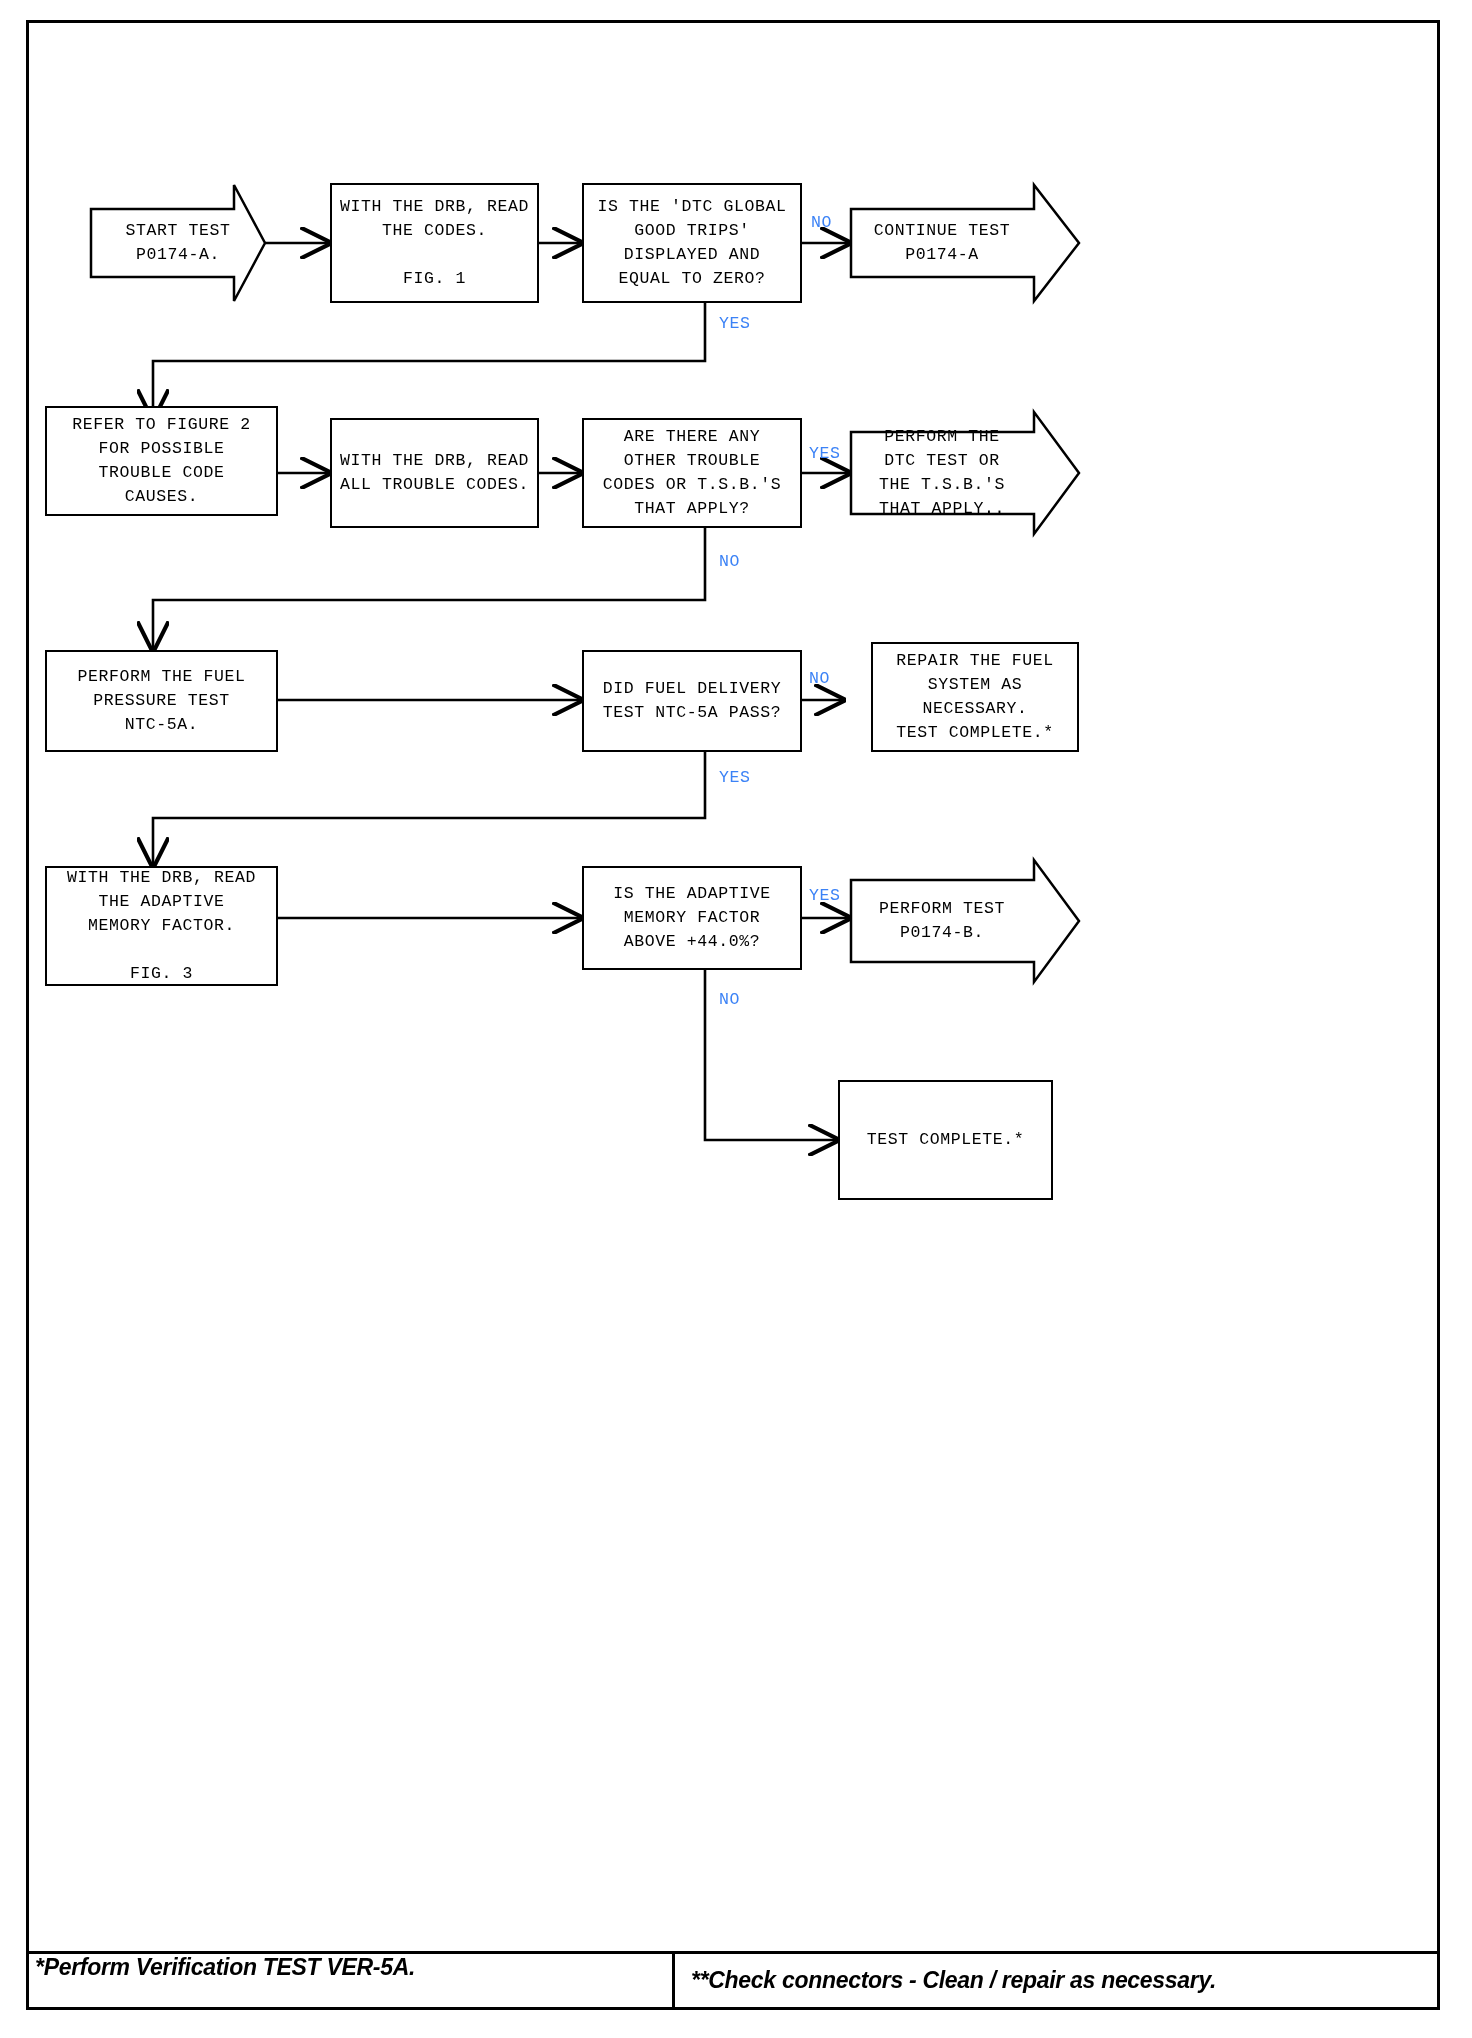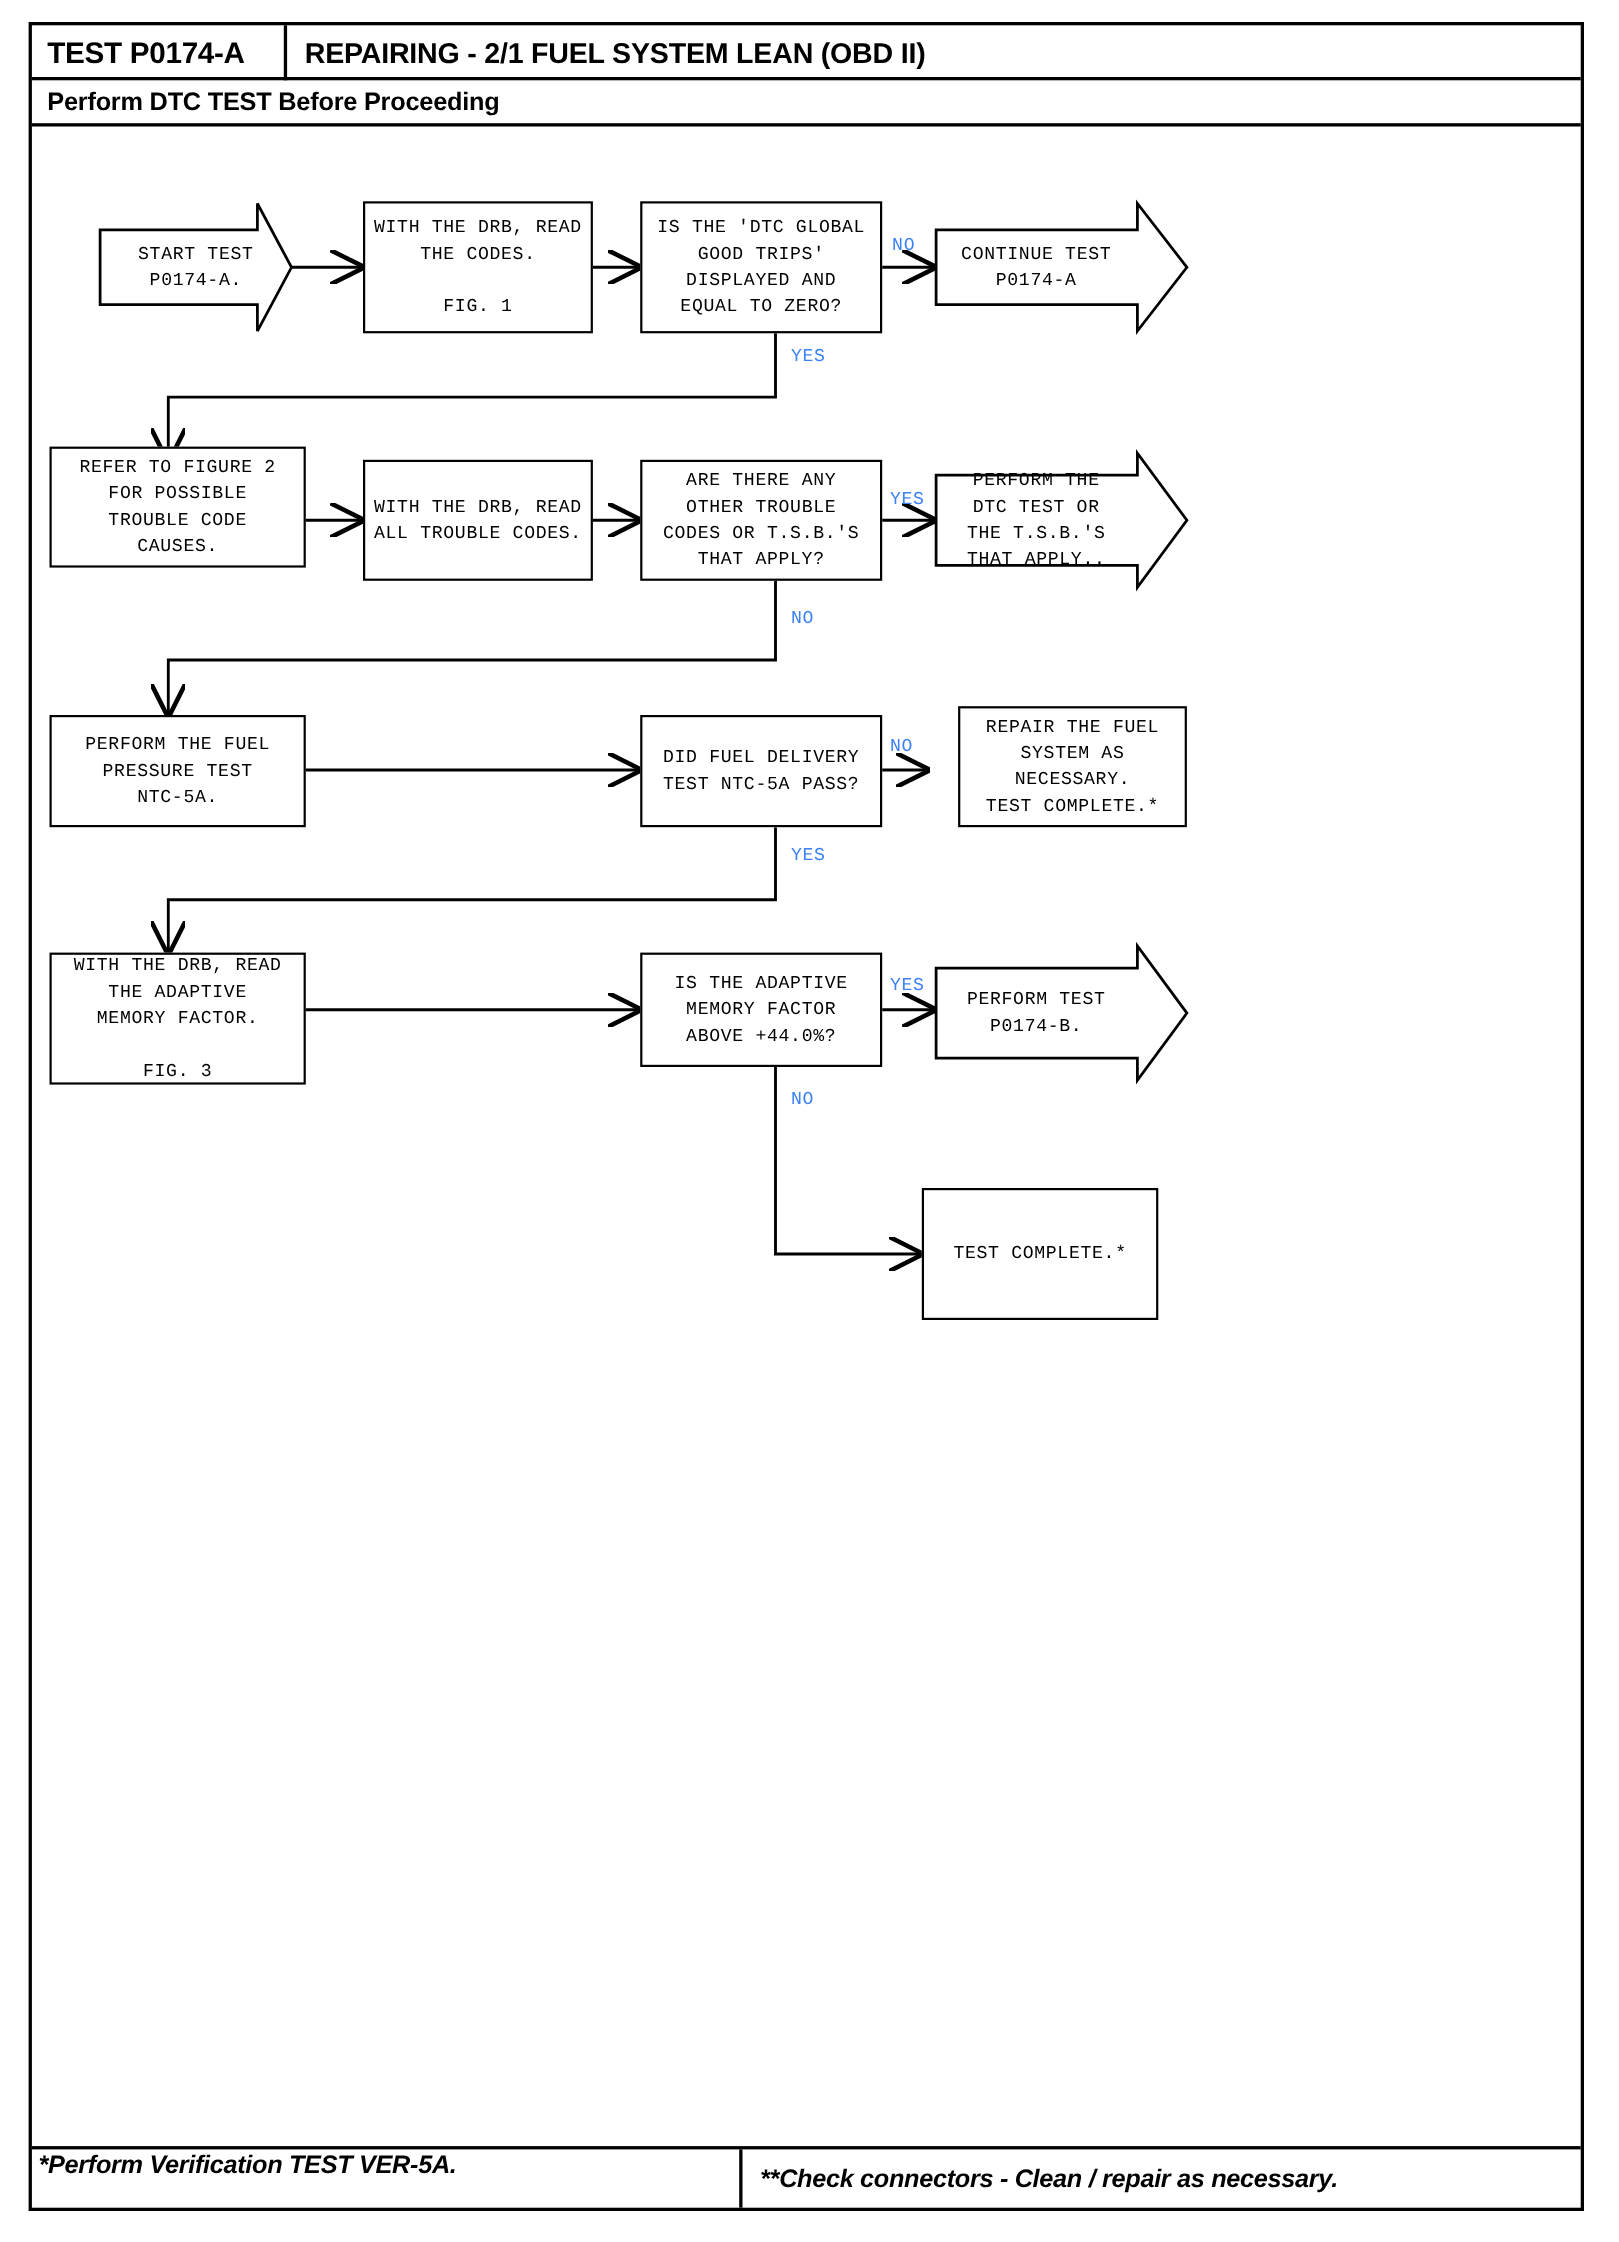--- a/index.html
+++ b/index.html
@@ -184,31 +184,20 @@
     font-style: italic;
     letter-spacing: -0.3px;
     color: #000;
   }
 </style>
 </head>
 <body>
 
 <div id="page">
 
-  <div id="header">
-    <div id="header-row1">
-      <div id="test-id-box">
-        <span id="test-id-label">TEST P0174-A</span>
-      </div>
-      <div id="header-title">REPAIRING - 2/1 FUEL SYSTEM LEAN (OBD II)</div>
-    </div>
-    <div id="header-row2">
-      <span id="header-subtitle">Perform DTC TEST Before Proceeding</span>
-    </div>
-  </div>
 
   <div id="canvas">
 
     <svg id="wires" viewBox="0 0 1408 1800" width="1408" height="1800">
       <defs>
         <marker id="arrowR" viewBox="0 0 12 12" refX="11" refY="6" markerWidth="12" markerHeight="12" orient="auto-start-reverse">
           <path d="M0,0 L12,6 L0,12" fill="none" stroke="#000" stroke-width="1.6"></path>
         </marker>
         <marker id="arrowD" viewBox="0 0 12 12" refX="11" refY="6" markerWidth="12" markerHeight="12" orient="auto-start-reverse">
           <path d="M0,0 L12,6 L0,12" fill="none" stroke="#000" stroke-width="1.6"></path>

